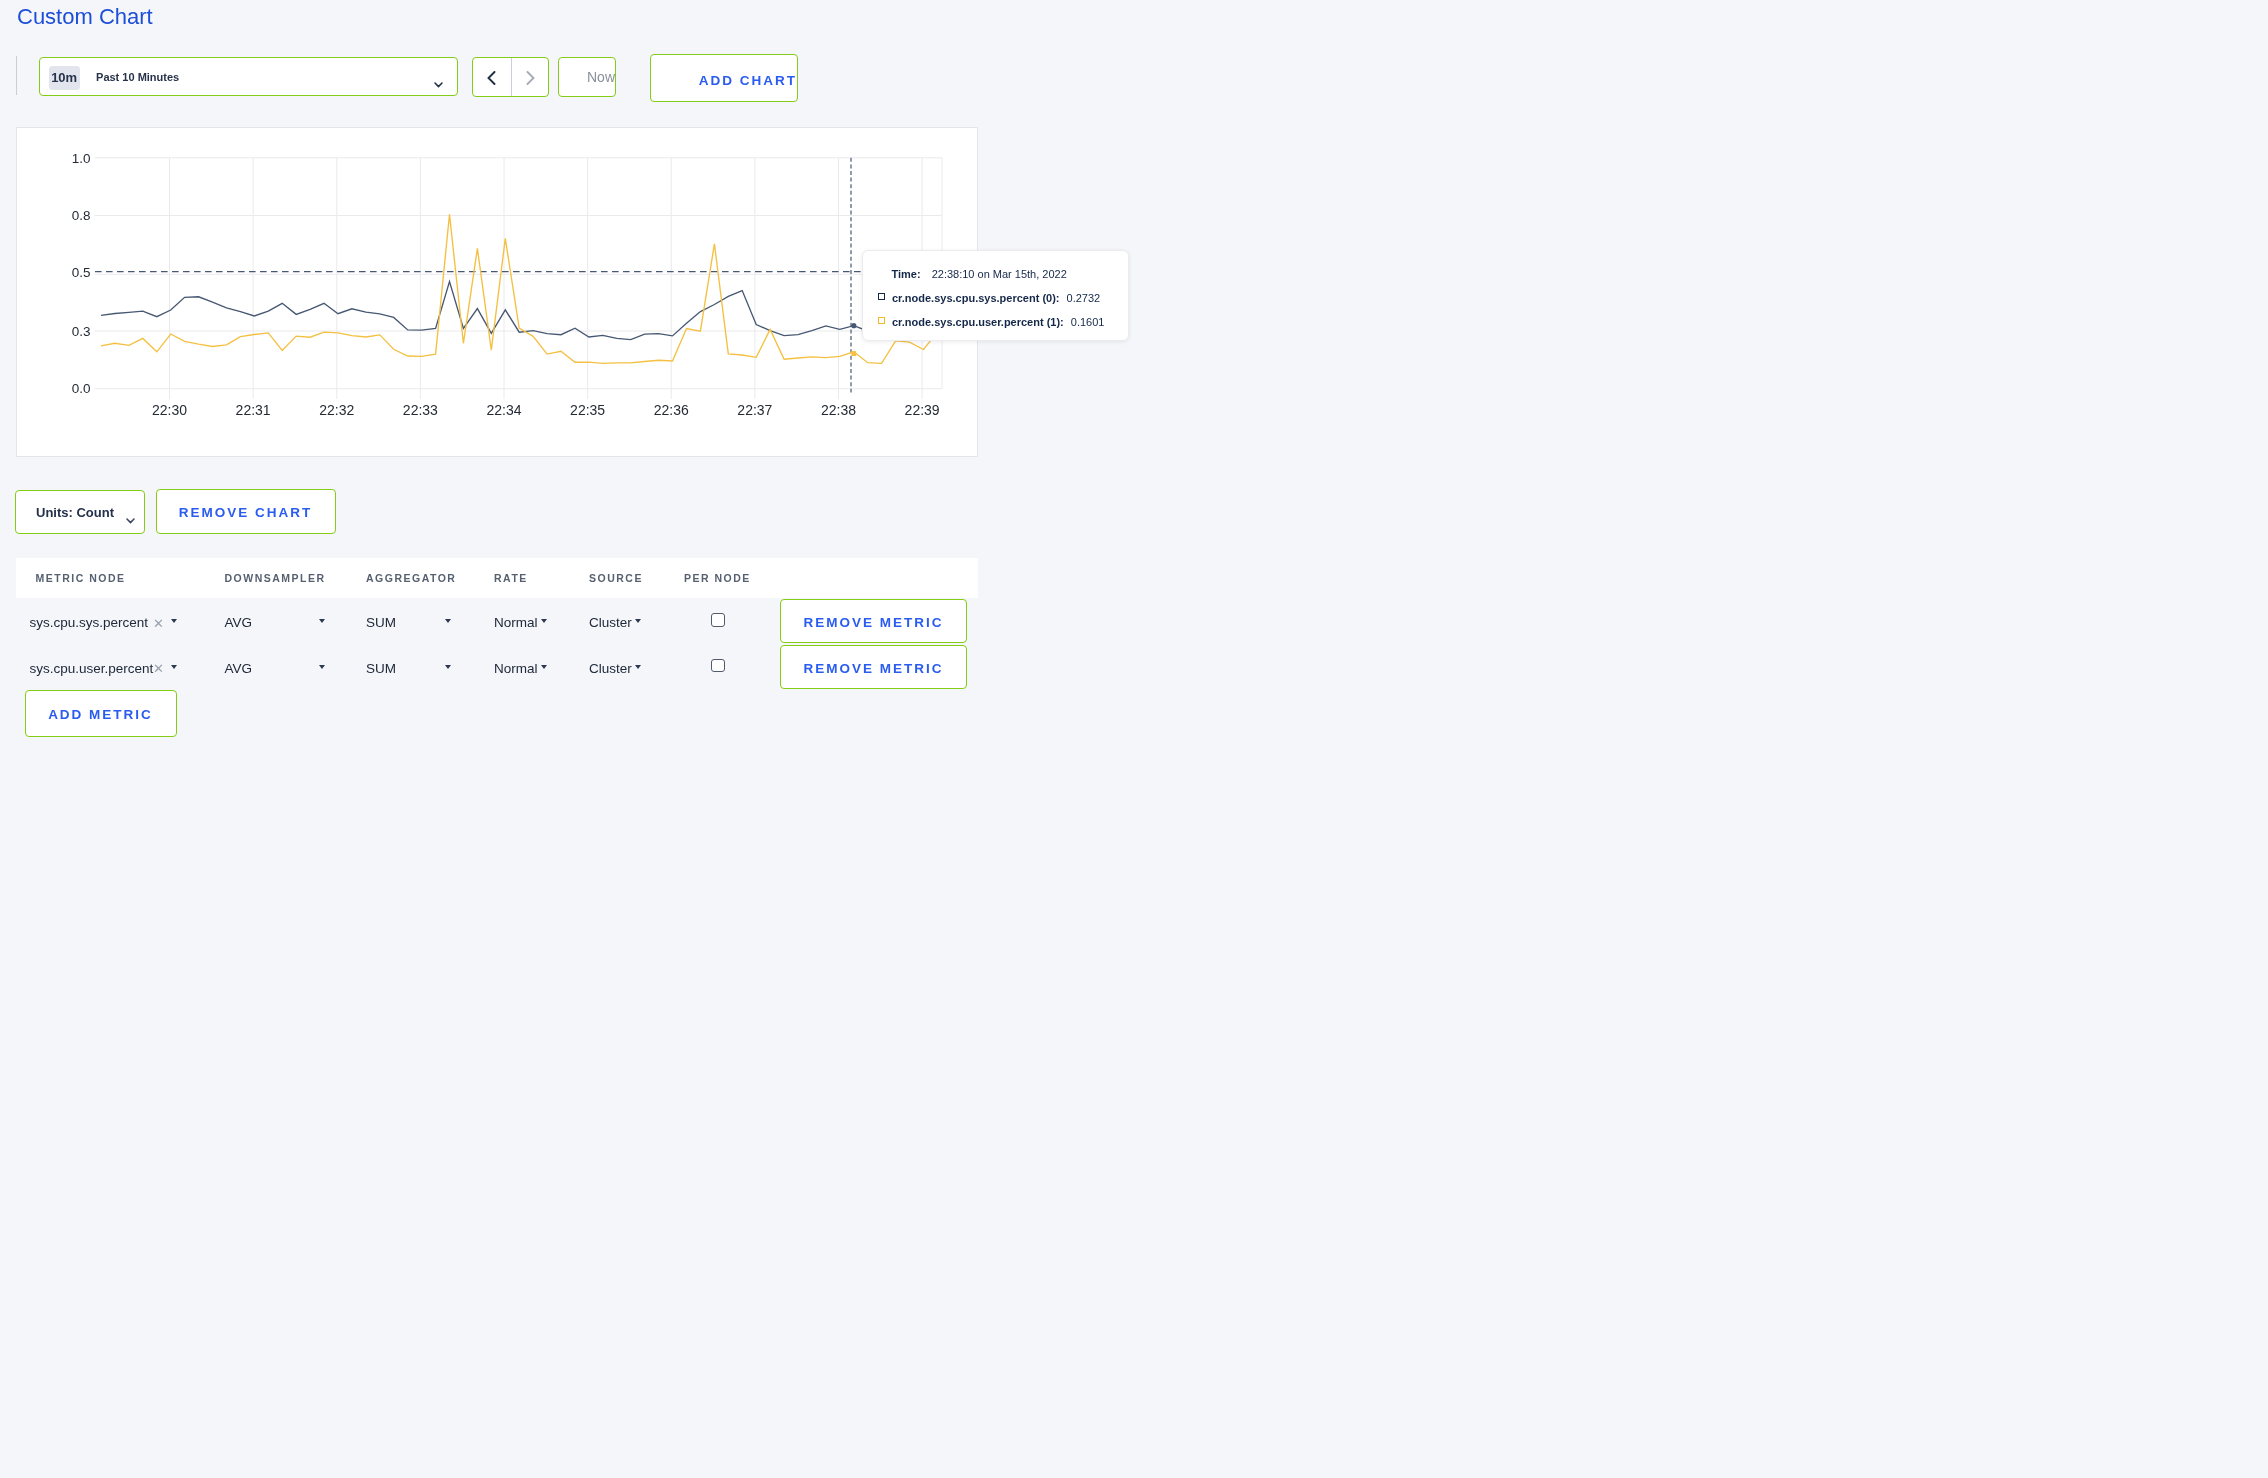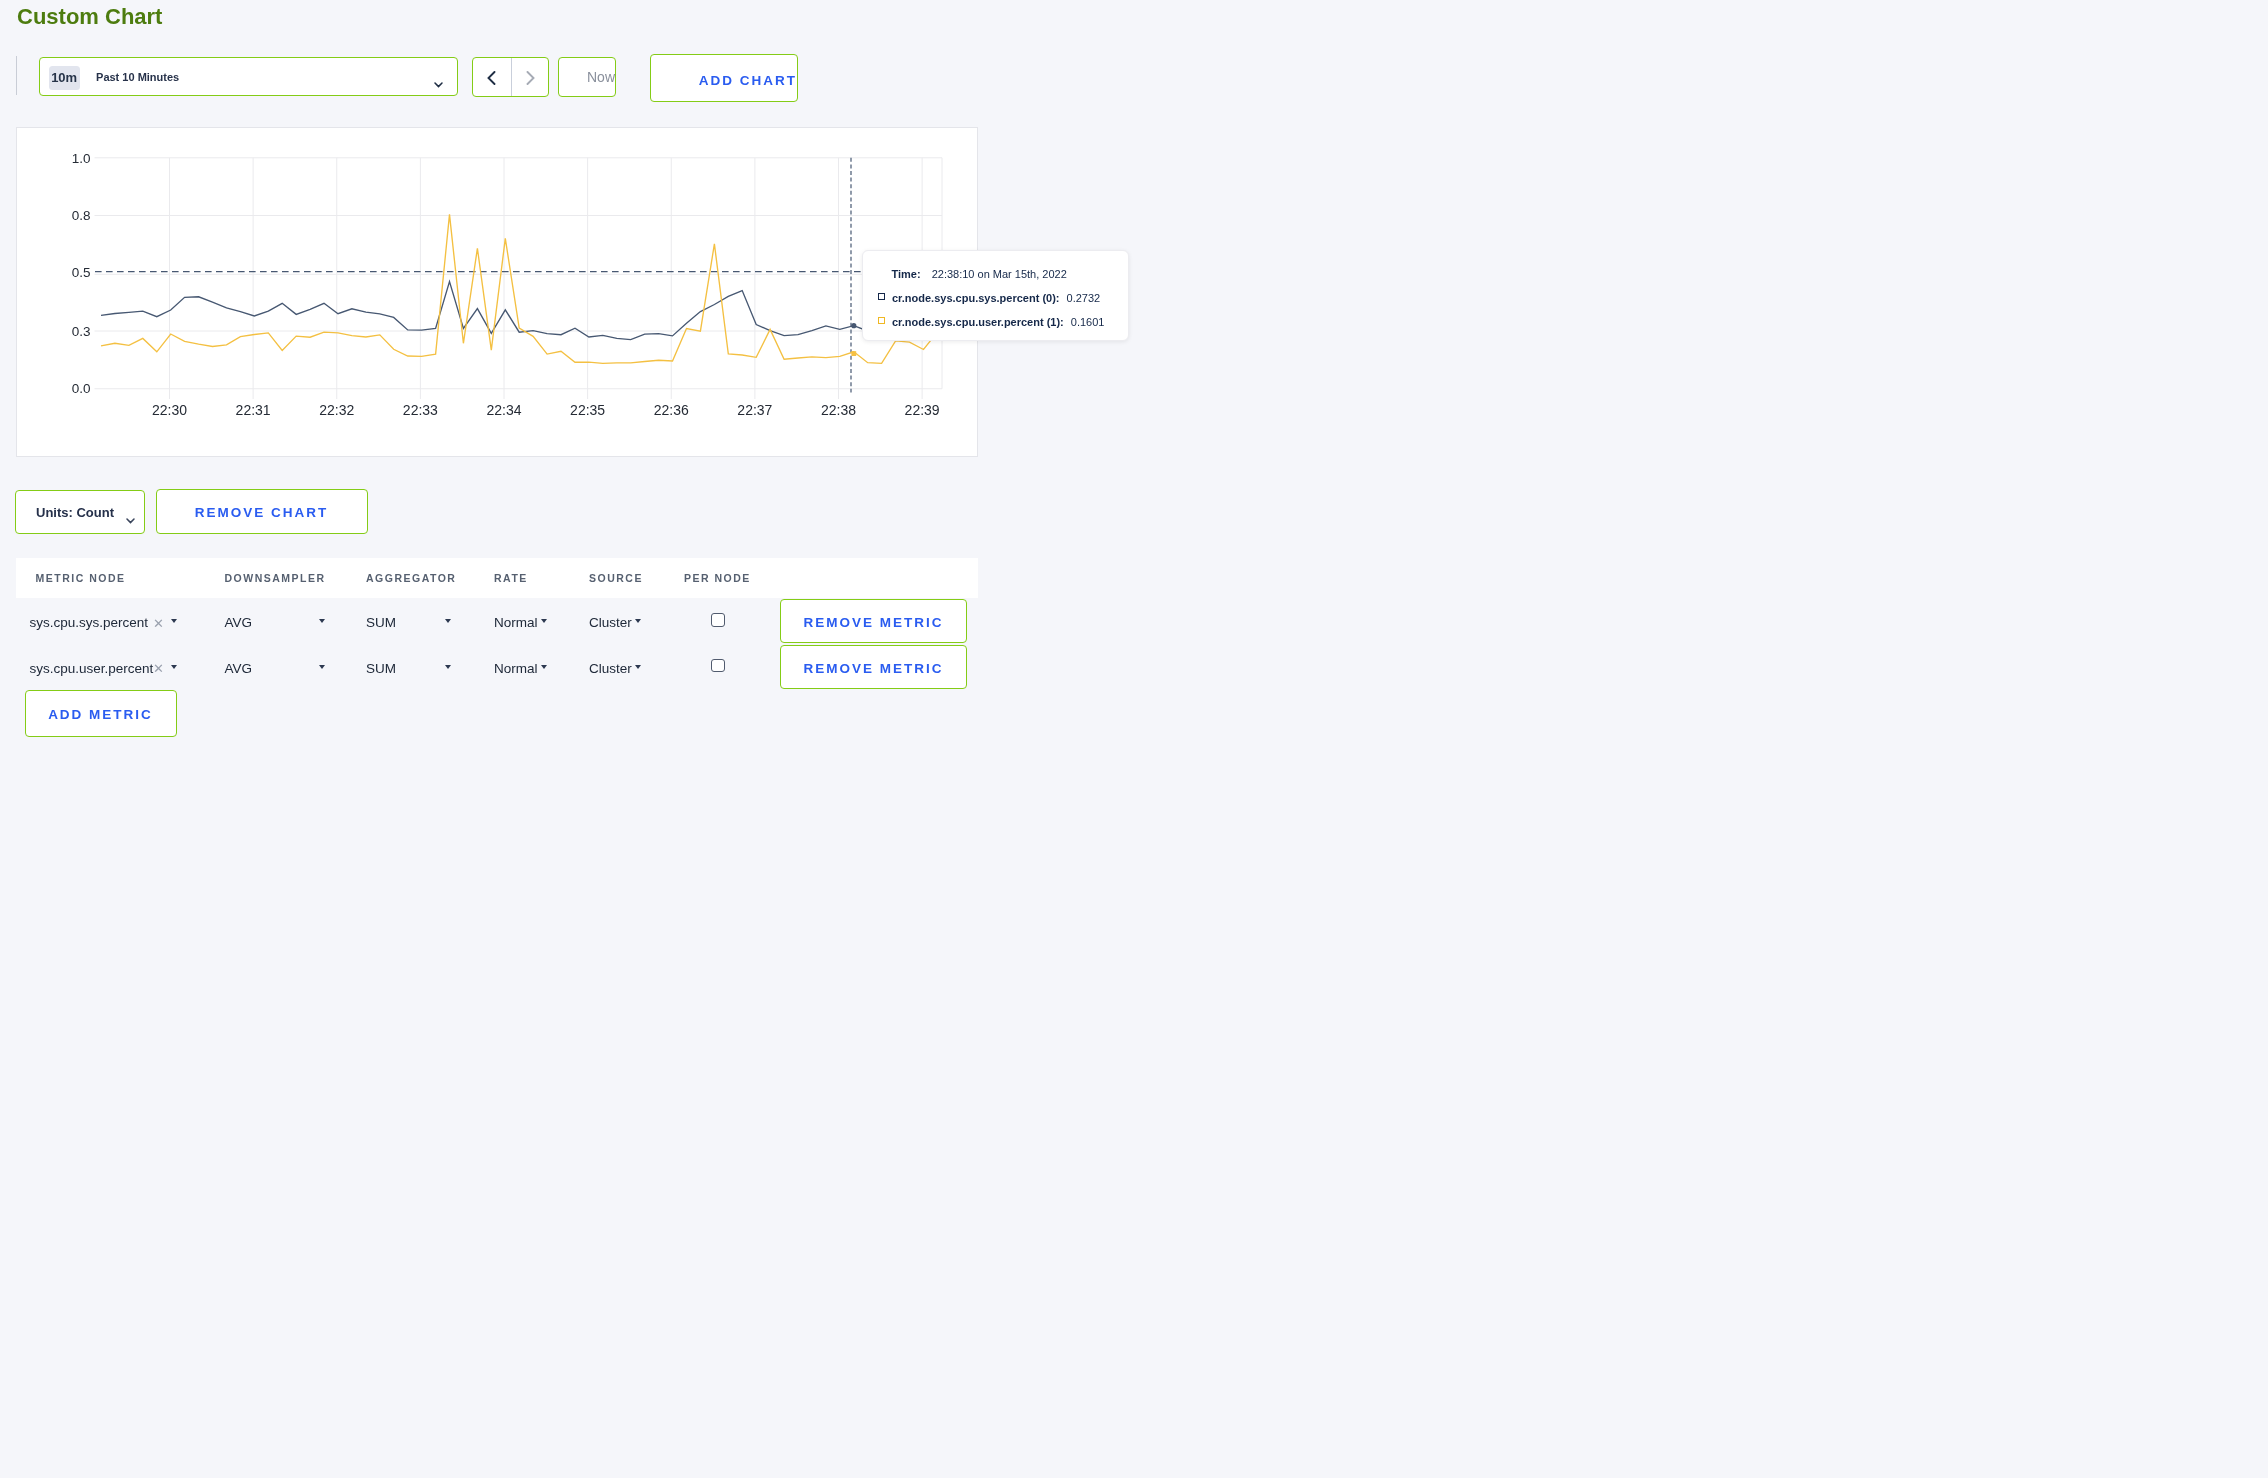--- a/index.html
+++ b/index.html
@@ -1,20 +1,20 @@
 <!DOCTYPE html>
 <html><head><meta charset="utf-8"><style>
 *{margin:0;padding:0;box-sizing:border-box}
 html,body{width:1134px;height:739px;background:#f5f6fa;font-family:"Liberation Sans",sans-serif;position:relative;overflow:hidden}
 .abs{position:absolute}
 .btn{background:#fff;border:1px solid #84cc16;border-radius:4px}
 .blue{color:#2a5cf0;letter-spacing:2px;font-weight:600;font-size:13.5px}
 </style></head><body>
 
-<div class="abs" style="left:17px;top:3.5px;font-size:22px;font-weight:700;color:#4d7c0f">Custom Chart</div>
+<div class="abs" style="left:17px;top:3.5px;font-size:22px;font-weight:400;color:#1d4ed8">Custom Chart</div>
 
 <div class="abs" style="left:15.5px;top:56px;width:1.5px;height:39px;background:#c9cdd6"></div>
 
 <div class="abs btn" style="left:38.75px;top:57px;width:419px;height:39px">
   <div class="abs" style="left:9px;top:7.5px;width:30.8px;height:24px;background:#e2e5ee;border-radius:3.5px;text-align:center;line-height:24px;font-size:13px;font-weight:bold;color:#273449">10m</div>
   <div class="abs" style="left:56.3px;top:0;height:39px;line-height:39px;font-size:11px;font-weight:700;color:#27324a">Past 10 Minutes</div>
   <div class="abs" style="right:14px;top:16px"><svg width="9" height="6" viewBox="0 0 9 6">
         <path d="M1 1 L4.5 4.6 L8 1" fill="none" stroke="#1f2e44" stroke-width="1.5" stroke-linecap="round"></path>
       </svg></div>
 </div>
@@ -87,21 +87,21 @@
   <div class="abs" style="left:14.5px;top:66.5px;width:7px;height:7px;border:1.4px solid #f0b823"></div>
   <div class="abs" style="left:29px;top:65.5px;font-size:11px;color:#152849"><b>cr.node.sys.cpu.user.percent (1):</b><span style="display:inline-block;width:7px"></span>0.1601</div>
 </div>
 
 <div class="abs btn" style="left:15px;top:489.5px;width:130px;height:44px">
   <div class="abs" style="left:20px;top:0;height:44px;line-height:43px;font-size:13px;font-weight:bold;color:#25304a">Units: Count</div>
   <div class="abs" style="left:110px;top:19.5px"><svg width="9" height="6" viewBox="0 0 9 6">
         <path d="M1 1 L4.5 4.6 L8 1" fill="none" stroke="#3a455c" stroke-width="1.5" stroke-linecap="round"></path>
       </svg></div>
 </div>
-<div class="abs btn" style="left:155.5px;top:489px;width:212px;height:44.5px;text-align:center;line-height:43px"><span class="blue">REMOVE CHART</span></div>
+<div class="abs btn" style="left:155.5px;top:489px;width:180px;height:44.5px;text-align:center;line-height:43px"><span class="blue">REMOVE CHART</span></div>
 
 <div class="abs" style="left:15.5px;top:557.5px;width:962px;height:40px;background:#fff"></div>
 <div class="abs" style="left:35.5px;top:571.5px;font-size:10.5px;letter-spacing:1.5px;font-weight:700;color:#566070">METRIC NODE</div>
 <div class="abs" style="left:224.5px;top:571.5px;font-size:10.5px;letter-spacing:1.5px;font-weight:700;color:#566070">DOWNSAMPLER</div>
 <div class="abs" style="left:366px;top:571.5px;font-size:10.5px;letter-spacing:1.5px;font-weight:700;color:#566070">AGGREGATOR</div>
 <div class="abs" style="left:494px;top:571.5px;font-size:10.5px;letter-spacing:1.5px;font-weight:700;color:#566070">RATE</div>
 <div class="abs" style="left:589px;top:571.5px;font-size:10.5px;letter-spacing:1.5px;font-weight:700;color:#566070">SOURCE</div>
 <div class="abs" style="left:684px;top:571.5px;font-size:10.5px;letter-spacing:1.5px;font-weight:700;color:#566070">PER NODE</div>
 <div class="abs" style="left:29.5px;top:615.0px;font-size:13.5px;color:#202a3a">sys.cpu.sys.percent</div>
 <div class="abs" style="left:153px;top:615.5px;font-size:13px;color:#9aa1ae">✕</div>

